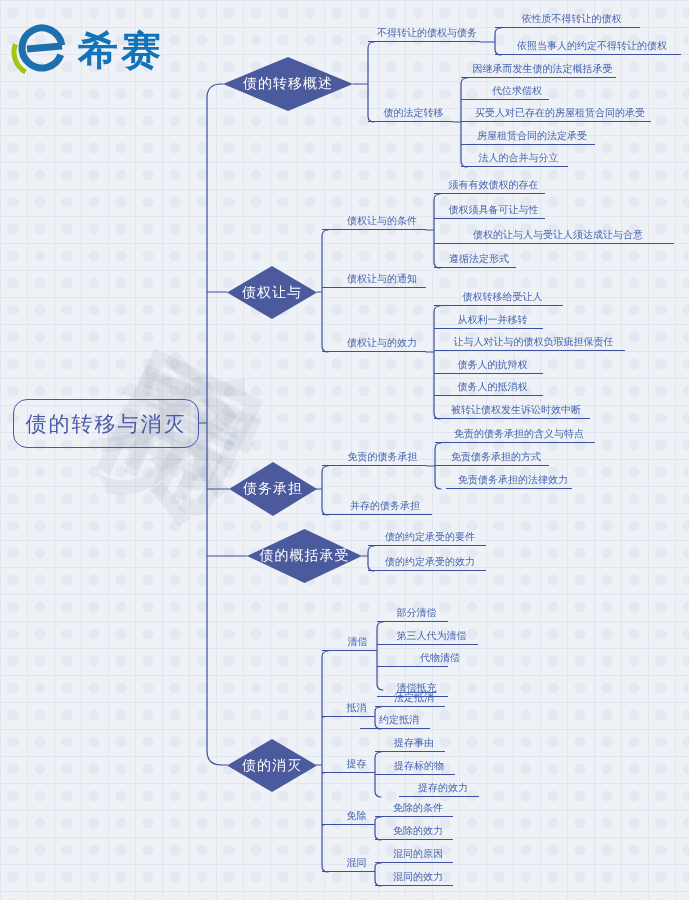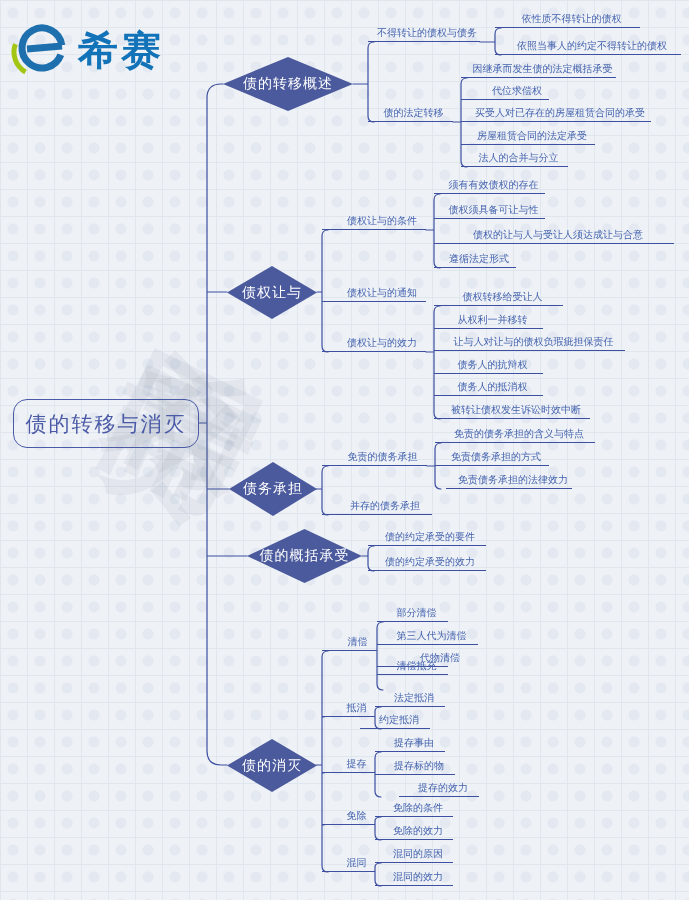--- a/index.html
+++ b/index.html
@@ -91,21 +91,21 @@
 <div class="lbl" style="left:461px;top:83px;width:88px;padding-left:24px;">代位求偿权</div>
 <div class="lbl" style="left:461px;top:105px;width:190px;">买受人对已存在的房屋租赁合同的承受</div>
 <div class="lbl" style="left:461px;top:128px;width:134px;">房屋租赁合同的法定承受</div>
 <div class="lbl" style="left:461px;top:150px;width:107px;">法人的合并与分立</div>
 
 <div class="lbl pad16" style="left:322px;top:213px;width:104px;">债权让与的条件</div>
 <div class="lbl" style="left:434px;top:177px;width:111px;">须有有效债权的存在</div>
 <div class="lbl" style="left:434px;top:202px;width:111px;">债权须具备可让与性</div>
 <div class="lbl" style="left:434px;top:227px;width:240px;">债权的让与人与受让人须达成让与合意</div>
 <div class="lbl" style="left:434px;top:251px;width:82px;">遵循法定形式</div>
-<div class="lbl pad16" style="left:322px;top:271px;width:104px;margin-top:14px;">债权让与的通知</div>
+<div class="lbl pad16" style="left:322px;top:271px;width:104px;">债权让与的通知</div>
 <div class="lbl pad16" style="left:322px;top:335px;width:104px;">债权让与的效力</div>
 <div class="lbl" style="left:434px;top:289px;width:129px;">债权转移给受让人</div>
 <div class="lbl" style="left:434px;top:312px;width:109px;">从权利一并移转</div>
 <div class="lbl" style="left:434px;top:334px;width:191px;">让与人对让与的债权负瑕疵担保责任</div>
 <div class="lbl" style="left:434px;top:357px;width:109px;">债务人的抗辩权</div>
 <div class="lbl" style="left:434px;top:379px;width:109px;">债务人的抵消权</div>
 <div class="lbl" style="left:434px;top:402px;width:156px;">被转让债权发生诉讼时效中断</div>
 
 <div class="lbl pad16" style="left:322px;top:449px;width:105px;">免责的债务承担</div>
 <div class="lbl" style="left:435px;top:426px;width:160px;">免责的债务承担的含义与特点</div>
@@ -113,21 +113,21 @@
 <div class="lbl" style="left:435px;top:472px;width:126px;margin-left:11px;">免责债务承担的法律效力</div>
 <div class="lbl pad16" style="left:322px;top:498px;width:110px;">并存的债务承担</div>
 
 <div class="lbl pad6" style="left:368px;top:529px;width:118px;">债的约定承受的要件</div>
 <div class="lbl pad6" style="left:368px;top:554px;width:118px;">债的约定承受的效力</div>
 
 <div class="lbl pad16" style="left:322px;top:634px;width:55px;">清偿</div>
 <div class="lbl" style="left:377px;top:605px;width:71px;">部分清偿</div>
 <div class="lbl" style="left:377px;top:628px;width:101px;">第三人代为清偿</div>
 <div class="lbl" style="left:377px;top:650px;width:71px;padding-left:43px;">代物清偿</div>
-<div class="lbl" style="left:377px;top:658px;width:71px;">清偿抵充</div>
+<div class="lbl" style="left:377px;top:680px;width:71px;text-decoration:underline;">清偿抵充</div>
 <div class="lbl pad16" style="left:322px;top:700px;width:53px;">抵消</div>
 <div class="lbl" style="left:375px;top:690px;width:70px;">法定抵消</div>
 <div class="lbl" style="left:360px;top:712px;width:70px;">约定抵消</div>
 <div class="lbl pad16" style="left:322px;top:756px;width:53px;">提存</div>
 <div class="lbl" style="left:375px;top:735px;width:70px;">提存事由</div>
 <div class="lbl" style="left:375px;top:758px;width:80px;">提存标的物</div>
 <div class="lbl" style="left:375px;top:780px;width:80px;margin-left:24px;">提存的效力</div>
 <div class="lbl pad16" style="left:322px;top:808px;width:53px;">免除</div>
 <div class="lbl" style="left:375px;top:800px;width:78px;">免除的条件</div>
 <div class="lbl" style="left:375px;top:823px;width:78px;">免除的效力</div>

